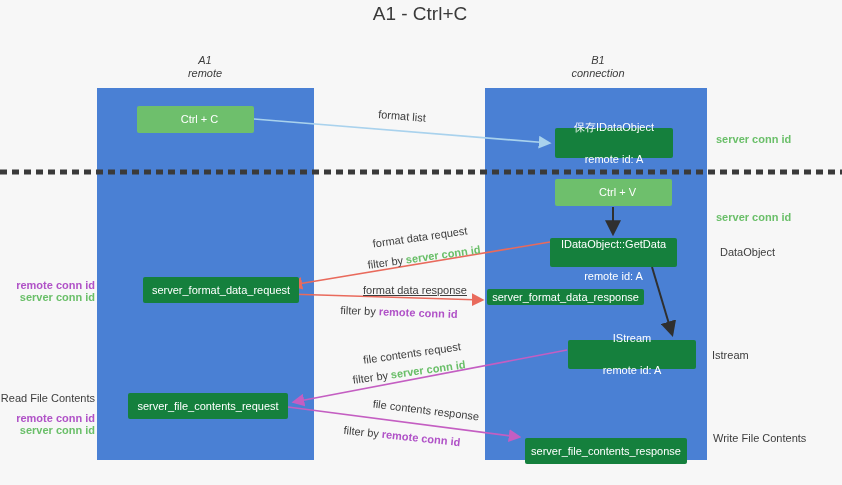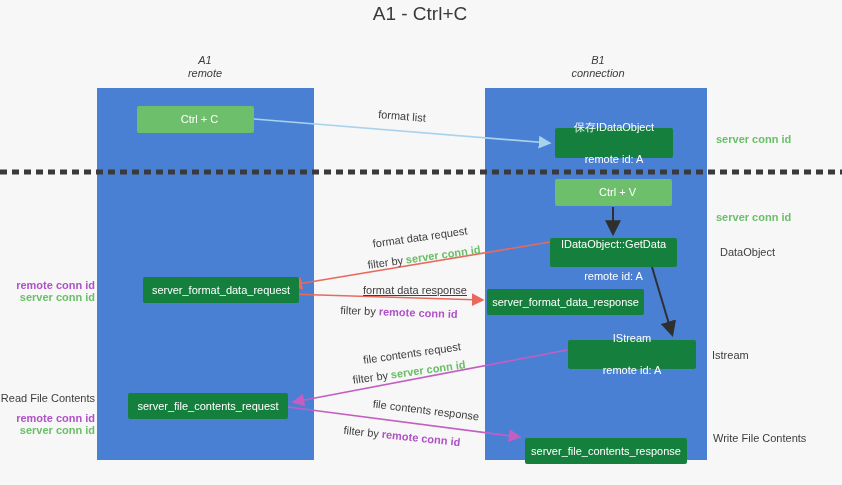--- a/index.html
+++ b/index.html
@@ -138,21 +138,21 @@
 
   <div class="node orange" style="left:550px; top:238px; width:127px; height:29px;justify-content:space-between;">
     <div>IDataObject::GetData</div>
     <div>remote id: A</div>
   </div>
 
   <div class="node orange" style="left:143px; top:277px; width:156px; height:26px;">
     <div>server_format_data_request</div>
   </div>
 
-  <div class="node orange" style="left:487px; top:289px; width:157px; height:26px;">
+  <div class="node orange" style="left:487px; top:289px; width:157px; height:16px;">
     <div>server_format_data_response</div>
   </div>
 
   <div class="node orange" style="left:568px; top:340px; width:128px; height:29px;">
     <div>IStream</div>
     <div>remote id: A</div>
   </div>
 
   <div class="node orange" style="left:128px; top:393px; width:160px; height:26px;">
     <div>server_file_contents_request</div>

